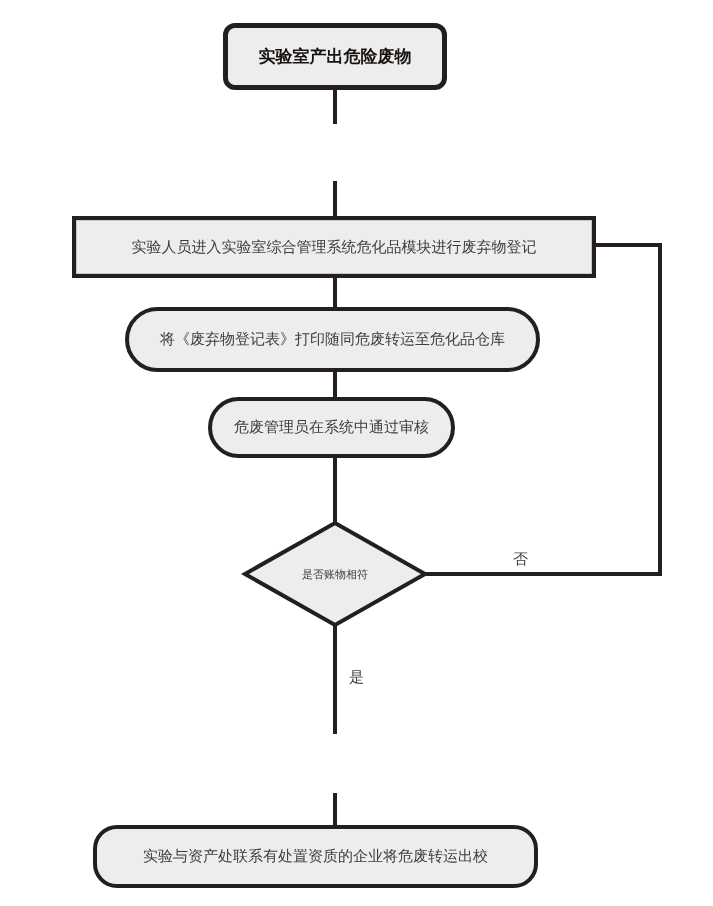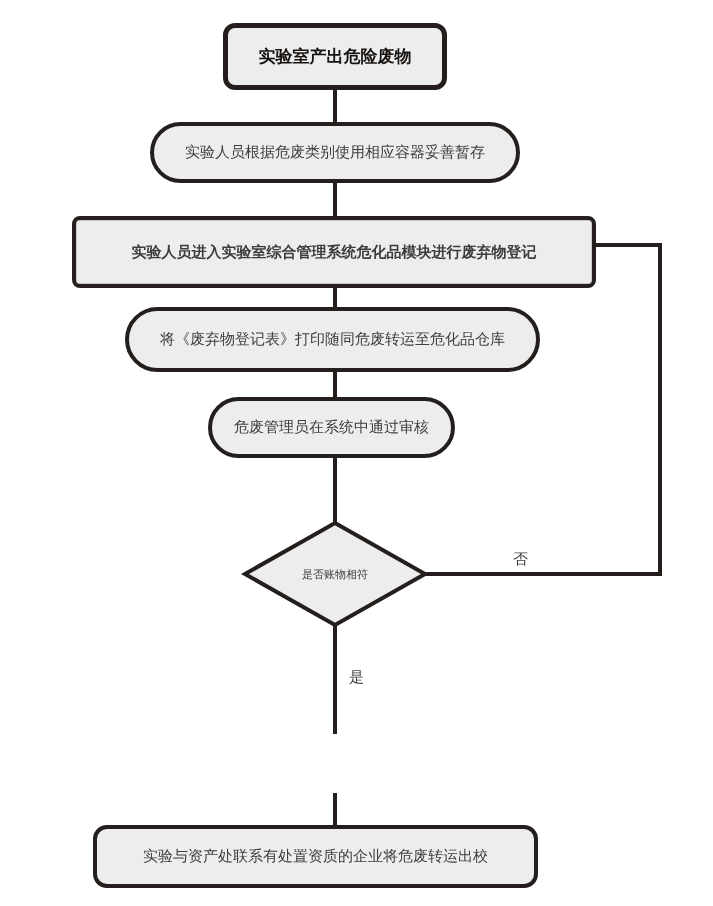--- a/index.html
+++ b/index.html
@@ -44,24 +44,23 @@
     border-width: 5px;
     font-weight: bold;
     font-size: 17px;
     color: #171310;
   }
   .node-step1 {
     left: 150px; top: 122px; width: 370px; height: 61px;
     border-radius: 31px;
   }
   .node-step2 {
-    left: 72px; top: 216px; width: 524px; height: 72px;
-    border-radius: 8px;
+    left: 72px; top: 216px; width: 524px; height: 62px;
+    border-radius: 0;
     box-shadow: inset 0 0 0 1px #c8c8c8;
-    font-weight: bold;
   }
   .node-step3 {
     left: 125px; top: 307px; width: 415px; height: 65px;
     border-radius: 33px;
   }
   .node-step4 {
     left: 208px; top: 397px; width: 247px; height: 61px;
     border-radius: 31px;
   }
   .node-decision-label {
@@ -73,21 +72,21 @@
     color: #3d3d3d;
     font-size: 11px;
     z-index: 1;
   }
   .node-step5 {
     left: 190px; top: 732px; width: 290px; height: 63px;
     border-radius: 32px;
   }
   .node-end {
     left: 93px; top: 825px; width: 445px; height: 63px;
-    border-radius: 14px;
+    border-radius: 24px;
   }
   .edge-label {
     position: absolute;
     color: #3d3d3d;
     font-size: 15px;
     z-index: 2;
   }
   .label-no { left: 513px; top: 550px; }
   .label-yes { left: 349px; top: 668px; }
 </style>
@@ -108,23 +107,20 @@
 
     <polyline points="423,574 660,574 660,245 596,245" fill="none" stroke="#241f1c" stroke-width="4"></polyline>
 
     <polygon points="335,523 425,574 335,625 245,574" fill="#ededed" stroke="#241f1c" stroke-width="4" stroke-linejoin="miter"></polygon>
   </svg>
 
   <div class="node node-start">
     <span>实验室产出危险废物</span>
   </div>
 
-  <div class="node node-step1">
-    <span>实验人员根据危废类别使用相应容器妥善暂存</span>
-  </div>
 
   <div class="node node-step2">
     <span>实验人员进入实验室综合管理系统危化品模块进行废弃物登记</span>
   </div>
 
   <div class="node node-step3">
     <span>将《废弃物登记表》打印随同危废转运至危化品仓库</span>
   </div>
 
   <div class="node node-step4">

